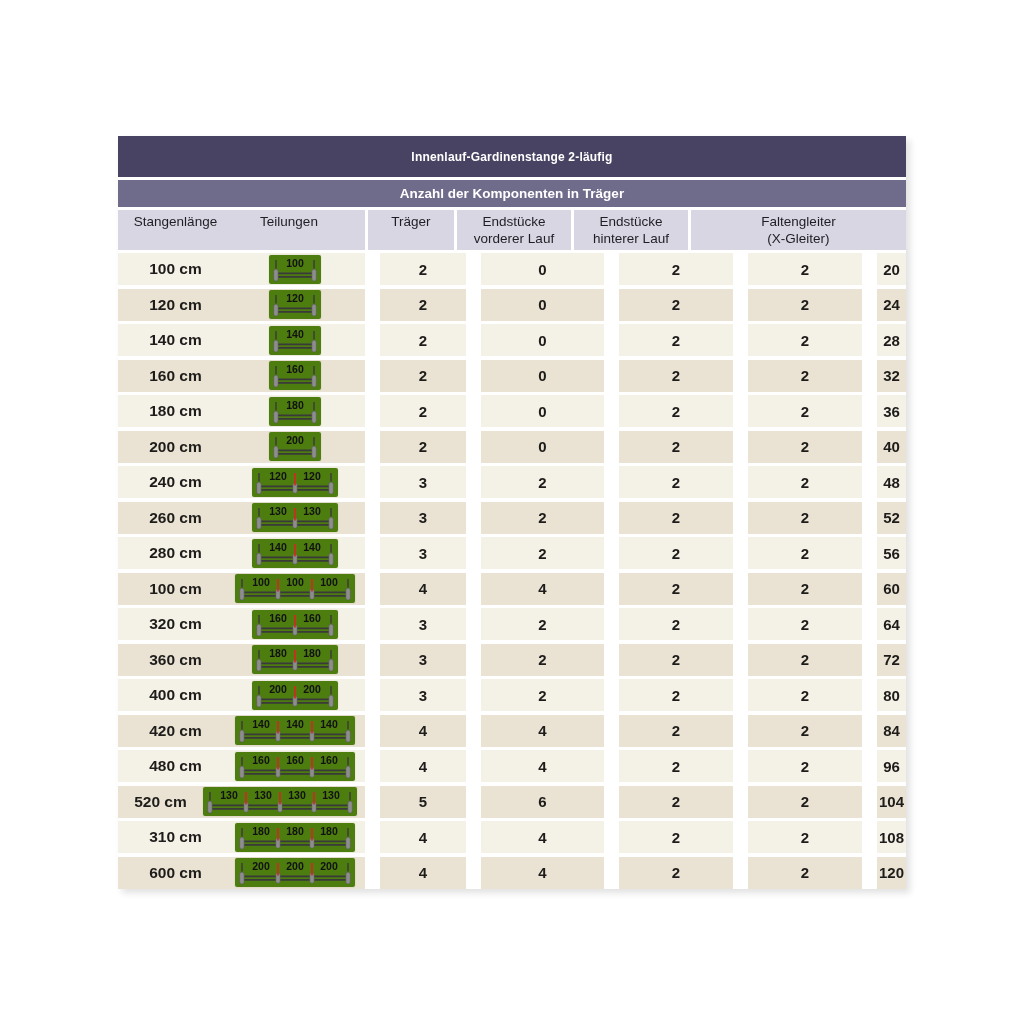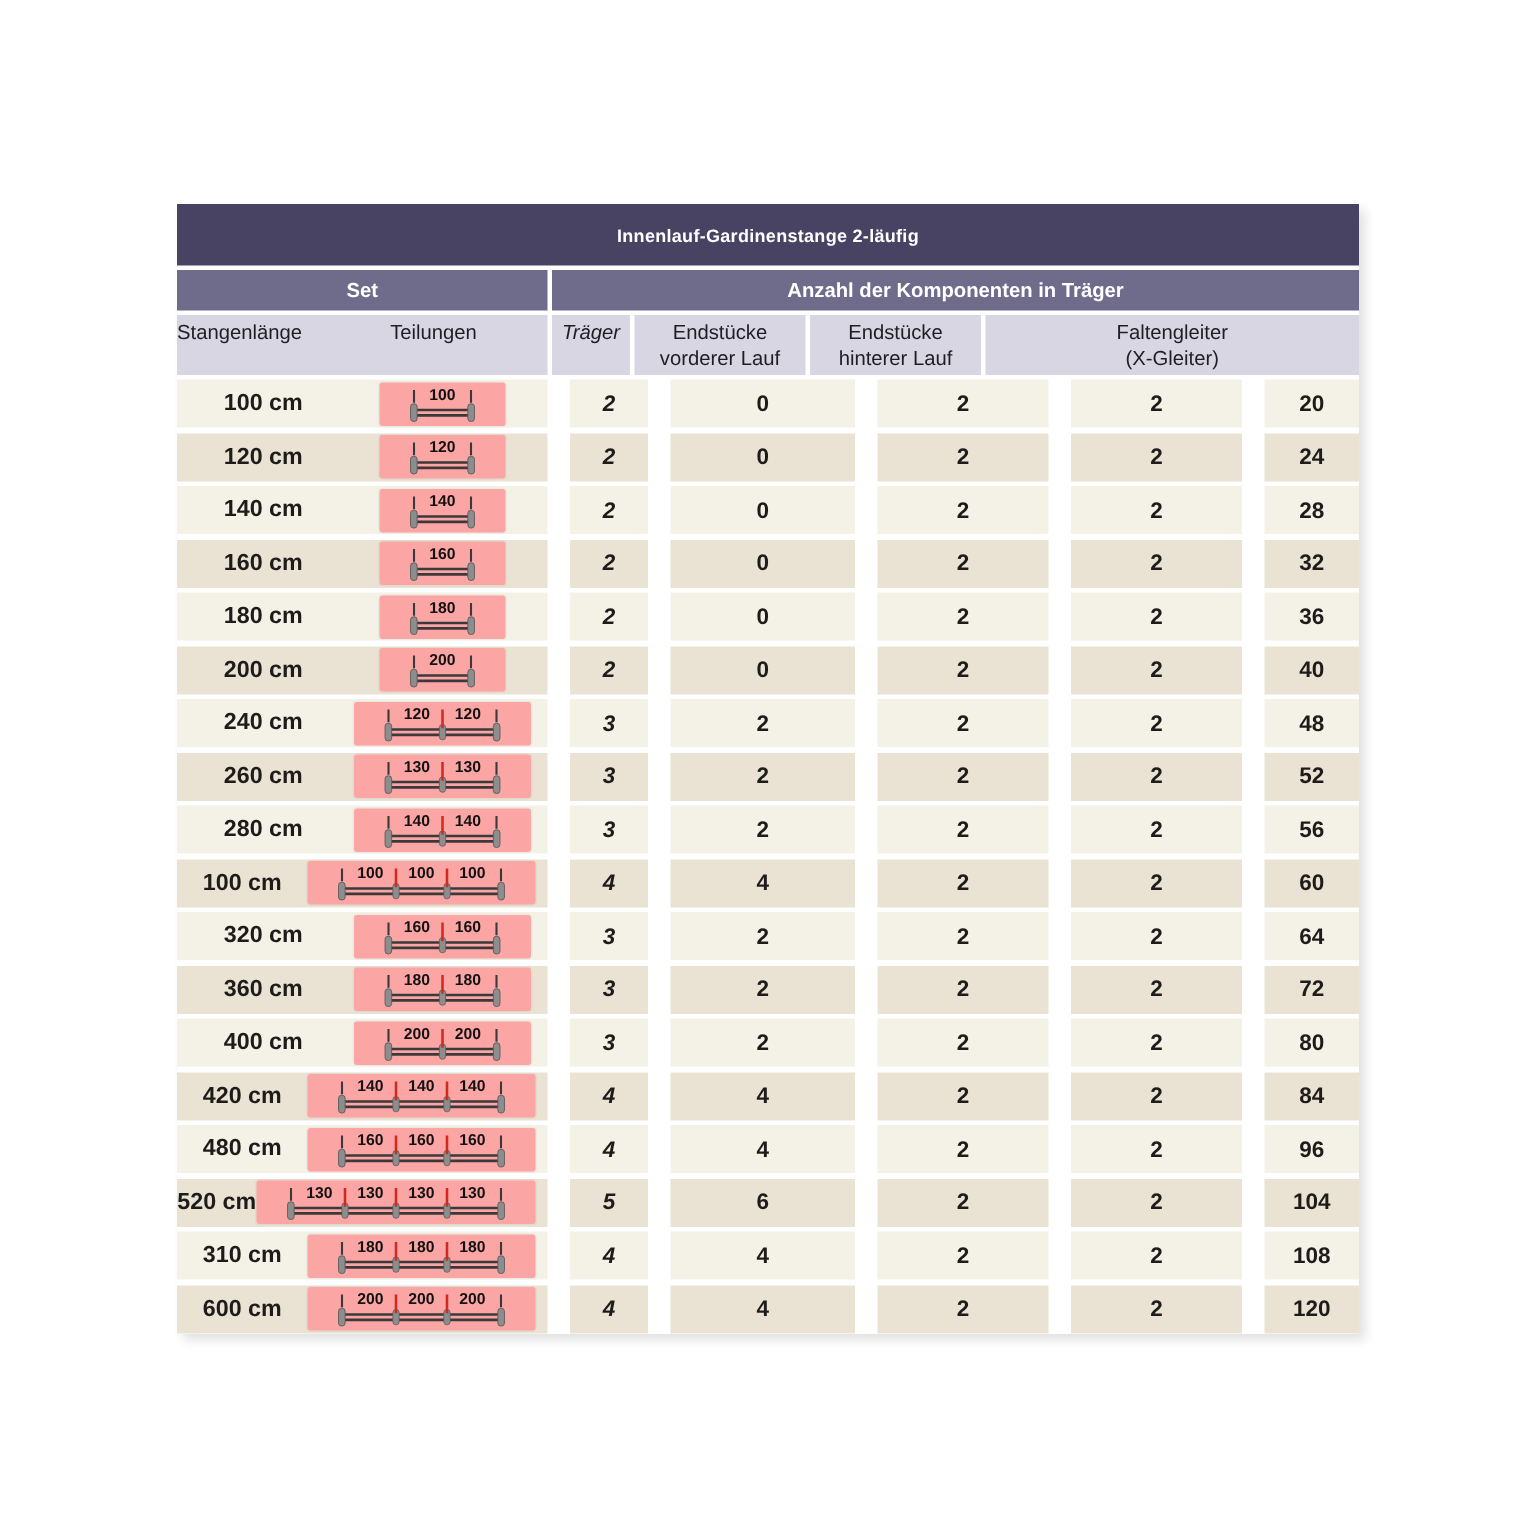--- a/index.html
+++ b/index.html
@@ -16,58 +16,57 @@
   .page{position:relative;width:1024px;height:1024px;background:#fff;overflow:hidden;}
   .table{position:absolute;left:118px;top:136px;width:788px;box-shadow:4px 4px 7px rgba(0,0,0,0.12);}
   .title-bar{
     height:41px;background:var(--title-bg);color:#fff;
     display:flex;align-items:center;justify-content:center;
     font-size:12px;font-weight:bold;letter-spacing:0.2px;
   }
   .grid-row{display:flex;column-gap:3px;margin-top:3px;}
   .cell{box-sizing:border-box;}
   .w-set{width:247px;}
-  .w-traeger{width:52px;font-style:italic;}
+  .w-traeger{width:86px;}
   .w-verbinder{width:123px;}
   .w-endv{width:114px;}
   .w-endh{width:114px;}
   .w-gleiter{flex:1;}
   .group-cell{
     height:27px;background:var(--group-bg);color:#fff;
     display:flex;align-items:center;justify-content:center;
     font-size:13.5px;font-weight:bold;
   }
   .colhead-cell{
     height:40px;background:var(--colhead-bg);color:var(--head-text);
     display:flex;flex-direction:column;align-items:center;
     font-size:13.5px;line-height:17px;padding-top:3px;
   }
   .set-head{flex-direction:row;padding-top:0;align-items:flex-start;}
-  .set-head .sub1{width:115px;padding-top:3px;}
+  .set-head .sub1{width:115px;text-align:center;padding-top:3px;}
   .set-head .sub2{flex:1;text-align:center;padding-top:3px;padding-right:20px;}
   .tbody{display:flex;flex-direction:column;row-gap:3.5px;margin-top:3px;}
   .row{display:flex;column-gap:15px;}
   .row .cell{height:32px;background:var(--row-light);}
   .row.alt .cell{background:var(--row-dark);}
   .set-cell{display:flex;align-items:center;}
   .len{width:115px;text-align:center;font-weight:bold;font-size:15.5px;}
   .diag-wrap{flex:1;display:flex;align-items:center;justify-content:center;padding-right:8px;}
-  .diag{background:#fca5a5;border-radius:2px;padding:1px 20px;line-height:0;box-shadow:0 0 0 1px rgba(0,0,0,0.03);}
+  .diag{background:#4d7c0f;border-radius:2px;padding:1px 4px;line-height:0;box-shadow:0 0 0 1px rgba(0,0,0,0.03);}
   .num{display:flex;align-items:center;justify-content:center;font-weight:bold;font-size:15px;}
 </style>
 </head>
 <body>
 
 <div class="page">
   <div class="table">
 
     <div class="title-bar">Innenlauf-Gardinenstange 2-läufig</div>
 
     <div class="grid-row">
-      <div class="cell w-set group-cell">Set</div>
       <div class="cell w-gleiter group-cell">Anzahl der Komponenten in Träger</div>
     </div>
 
     <div class="grid-row">
       <div class="cell w-set colhead-cell set-head">
         <span class="sub1">Stangenlänge</span>
         <span class="sub2">Teilungen</span>
       </div>
       <div class="cell w-traeger colhead-cell">
         <span>Träger</span>

